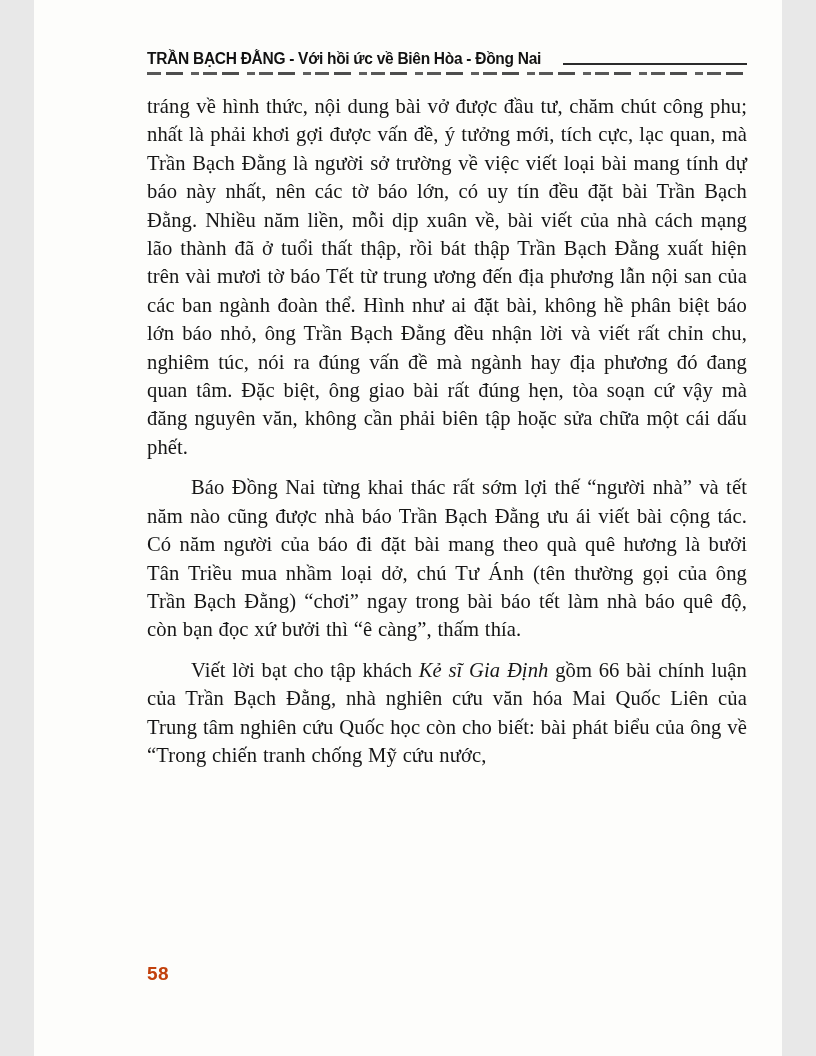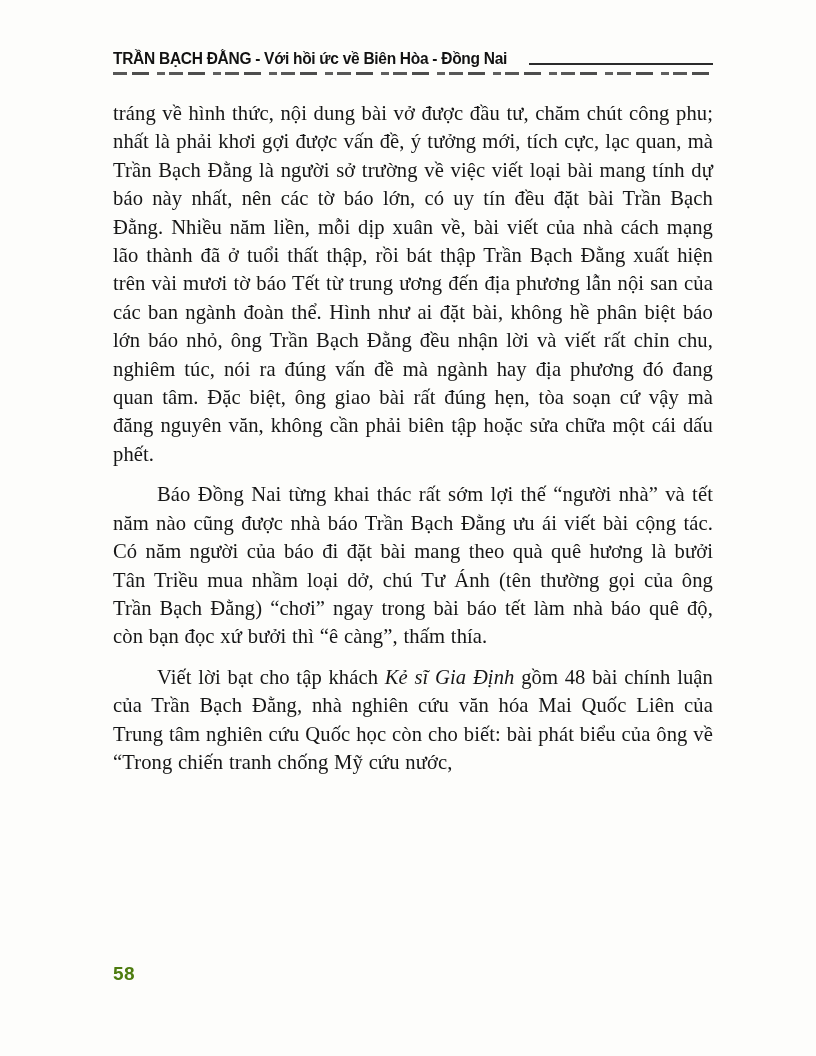--- a/index.html
+++ b/index.html
@@ -1,19 +1,19 @@
 <!DOCTYPE html>
 <html><head>
 <meta charset="utf-8">
 <style>
   * { margin: 0; padding: 0; box-sizing: border-box; }
   html, body { background: #e8e8e8; }
   .page {
     position: relative;
-    width: 816px;
+    width: 748px;
     height: 1056px;
     margin: 0 auto;
     background: #fdfdfb;
     overflow: hidden;
     color: #161616;
     font-family: "Liberation Serif", serif;
   }
   .running-header {
     position: absolute;
     top: 50px;
@@ -58,52 +58,52 @@
     position: absolute;
     top: 92px;
     left: 113px;
     width: 600px;
     font-size: 20.6px;
     line-height: 28.4px;
     text-align: justify;
     letter-spacing: 0.1px;
     word-spacing: 0.5px;
   }
-  .para { margin-bottom: 12px; margin-top: 7px; }
+  .para { margin-bottom: 12px; }
   .para.indent { text-indent: 44px; }
   .book-title-em { }
   .page-footer {
     position: absolute;
     left: 113px;
     top: 963px;
   }
   .page-number {
     font-family: "Liberation Sans", sans-serif;
     font-weight: bold;
     font-size: 19px;
     letter-spacing: 0.5px;
-    color: #4d7c0f;
+    color: #c2410c;
   }
 </style>
 </head>
 <body>
 
 <div class="page">
 
   <header class="running-header">
     <div class="header-row">
       <span class="header-title">TRẦN BẠCH ĐẰNG - Với hồi ức về Biên Hòa - Đồng Nai</span>
       <span class="header-rule-solid"></span>
     </div>
     <div class="header-rule-dashed"></div>
   </header>
 
   <main class="body-text">
     <p class="para">tráng về hình thức, nội dung bài vở được đầu tư, chăm chút công phu; nhất là phải khơi gợi được vấn đề, ý tưởng mới, tích cực, lạc quan, mà Trần Bạch Đằng là người sở trường về việc viết loại bài mang tính dự báo này nhất, nên các tờ báo lớn, có uy tín đều đặt bài Trần Bạch Đằng. Nhiều năm liền, mỗi dịp xuân về, bài viết của nhà cách mạng lão thành đã ở tuổi thất thập, rồi bát thập Trần Bạch Đằng xuất hiện trên vài mươi tờ báo Tết từ trung ương đến địa phương lẫn nội san của các ban ngành đoàn thể. Hình như ai đặt bài, không hề phân biệt báo lớn báo nhỏ, ông Trần Bạch Đằng đều nhận lời và viết rất chỉn chu, nghiêm túc, nói ra đúng vấn đề mà ngành hay địa phương đó đang quan tâm. Đặc biệt, ông giao bài rất đúng hẹn, tòa soạn cứ vậy mà đăng nguyên văn, không cần phải biên tập hoặc sửa chữa một cái dấu phết.</p>
     <p class="para indent">Báo Đồng Nai từng khai thác rất sớm lợi thế “người nhà” và tết năm nào cũng được nhà báo Trần Bạch Đằng ưu ái viết bài cộng tác. Có năm người của báo đi đặt bài mang theo quà quê hương là bưởi Tân Triều mua nhầm loại dở, chú Tư Ánh (tên thường gọi của ông Trần Bạch Đằng) “chơi” ngay trong bài báo tết làm nhà báo quê độ, còn bạn đọc xứ bưởi thì “ê càng”, thấm thía.</p>
-    <p class="para indent"><span>Viết lời bạt cho tập khách </span><em class="book-title-em">Kẻ sĩ Gia Định</em><span> gồm 48 bài chính luận của Trần Bạch Đằng, nhà nghiên cứu văn hóa Mai Quốc Liên của Trung tâm nghiên cứu Quốc học còn cho biết: bài phát biểu của ông về “Trong chiến tranh chống Mỹ cứu nước,</span></p>
+    <p class="para indent"><span>Viết lời bạt cho tập khách </span><em class="book-title-em">Kẻ sĩ Gia Định</em><span> gồm 66 bài chính luận của Trần Bạch Đằng, nhà nghiên cứu văn hóa Mai Quốc Liên của Trung tâm nghiên cứu Quốc học còn cho biết: bài phát biểu của ông về “Trong chiến tranh chống Mỹ cứu nước,</span></p>
   </main>
 
   <footer class="page-footer">
     <span class="page-number">58</span>
   </footer>
 
 </div>
 
 </body></html>

